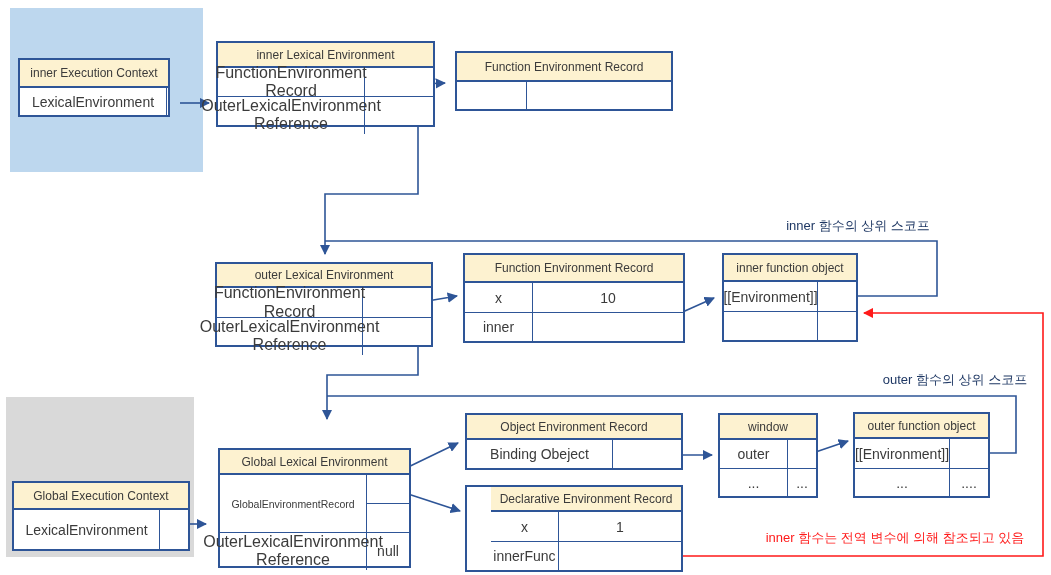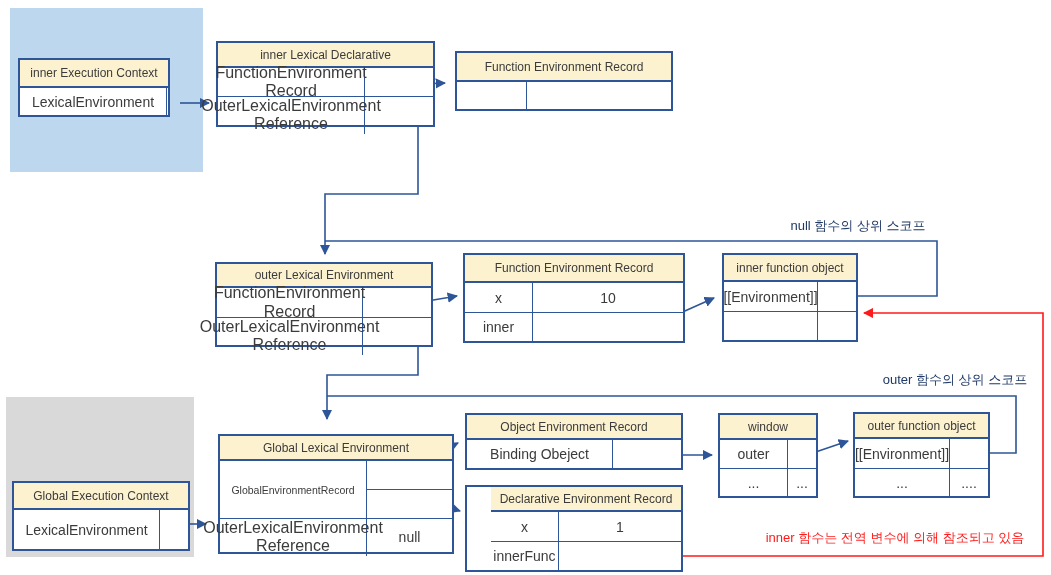--- a/index.html
+++ b/index.html
@@ -72,21 +72,21 @@
 
   <div class="tbl" style="left:18px;top:58px;width:152px;height:59px;">
     <div class="hdr" style="height:28px;">inner Execution Context</div>
     <div class="row last">
       <div class="cell label" style="width:147px;">LexicalEnvironment</div>
       <div class="cell val"></div>
     </div>
   </div>
 
   <div class="tbl" style="left:216px;top:41px;width:219px;height:86px;">
-    <div class="hdr" style="height:25px;">inner Lexical Declarative</div>
+    <div class="hdr" style="height:25px;">inner Lexical Environment</div>
     <div class="row" style="height:29px;">
       <div class="cell label two" style="width:147px;">FunctionEnvironment Record</div>
       <div class="cell val"></div>
     </div>
     <div class="row last">
       <div class="cell label two" style="width:147px;">OuterLexicalEnvironment Reference</div>
       <div class="cell val"></div>
     </div>
   </div>
 
@@ -127,21 +127,21 @@
     <div class="row" style="height:30px;">
       <div class="cell label" style="width:94px;">[[Environment]]</div>
       <div class="cell val"></div>
     </div>
     <div class="row last">
       <div class="cell label" style="width:94px;"></div>
       <div class="cell val"></div>
     </div>
   </div>
 
-  <div class="tbl" style="left:218px;top:434px;width:236px;height:120px;">
+  <div class="tbl" style="left:218px;top:448px;width:193px;height:120px;">
     <div class="hdr" style="height:25px;">Global Lexical Environment</div>
     <div class="row" style="height:58px;">
       <div class="cell label" style="width:147px;font-size:10.5px;">GlobalEnvironmentRecord</div>
       <div class="vstack">
         <div class="cell top" style="height:29px;"></div>
         <div class="cell" style="flex:1;"></div>
       </div>
     </div>
     <div class="row last">
       <div class="cell label two" style="width:147px;">OuterLexicalEnvironment Reference</div>
@@ -194,17 +194,17 @@
     <div class="row" style="height:30px;">
       <div class="cell label" style="width:95px;">[[Environment]]</div>
       <div class="cell val"></div>
     </div>
     <div class="row last">
       <div class="cell label" style="width:95px;">...</div>
       <div class="cell val">....</div>
     </div>
   </div>
 
-  <div class="note navy" style="left:773px;top:217px;width:170px;">null 함수의 상위 스코프</div>
+  <div class="note navy" style="left:773px;top:217px;width:170px;">inner 함수의 상위 스코프</div>
   <div class="note navy" style="left:870px;top:371px;width:170px;">outer 함수의 상위 스코프</div>
   <div class="note red" style="left:755px;top:529px;width:280px;">inner 함수는 전역 변수에 의해 참조되고 있음</div>
 
 </div>
 
 </body></html>

